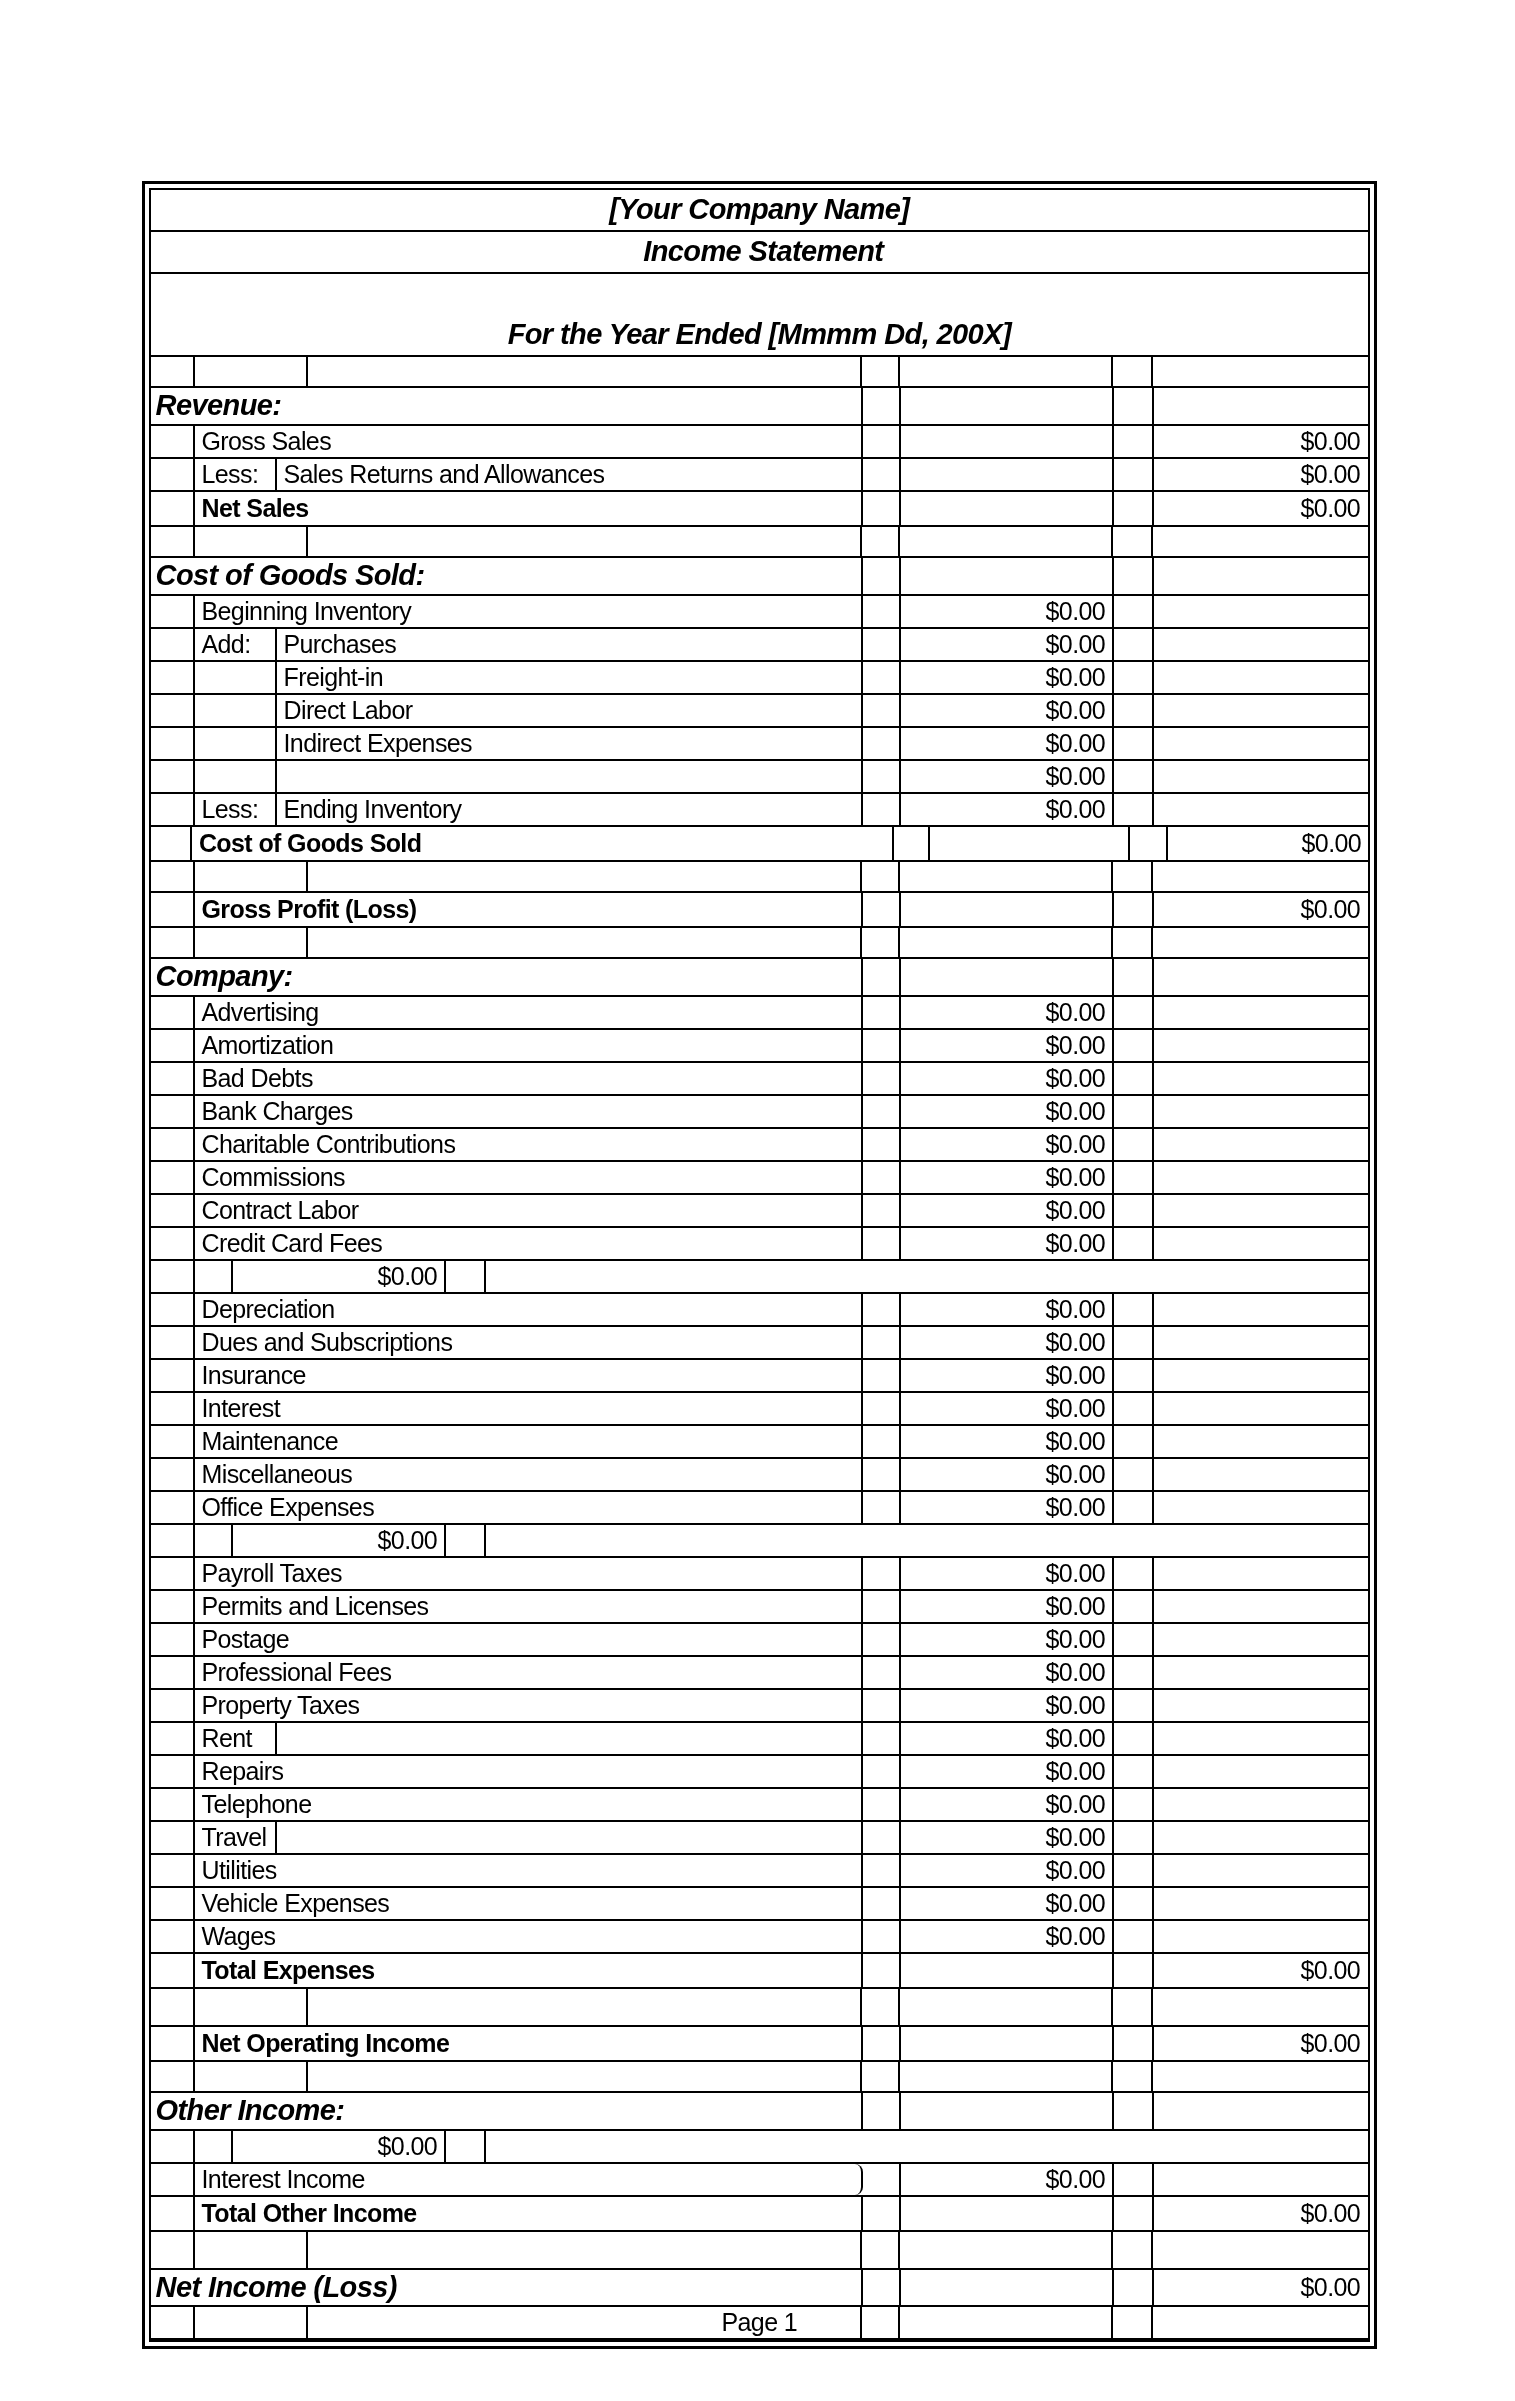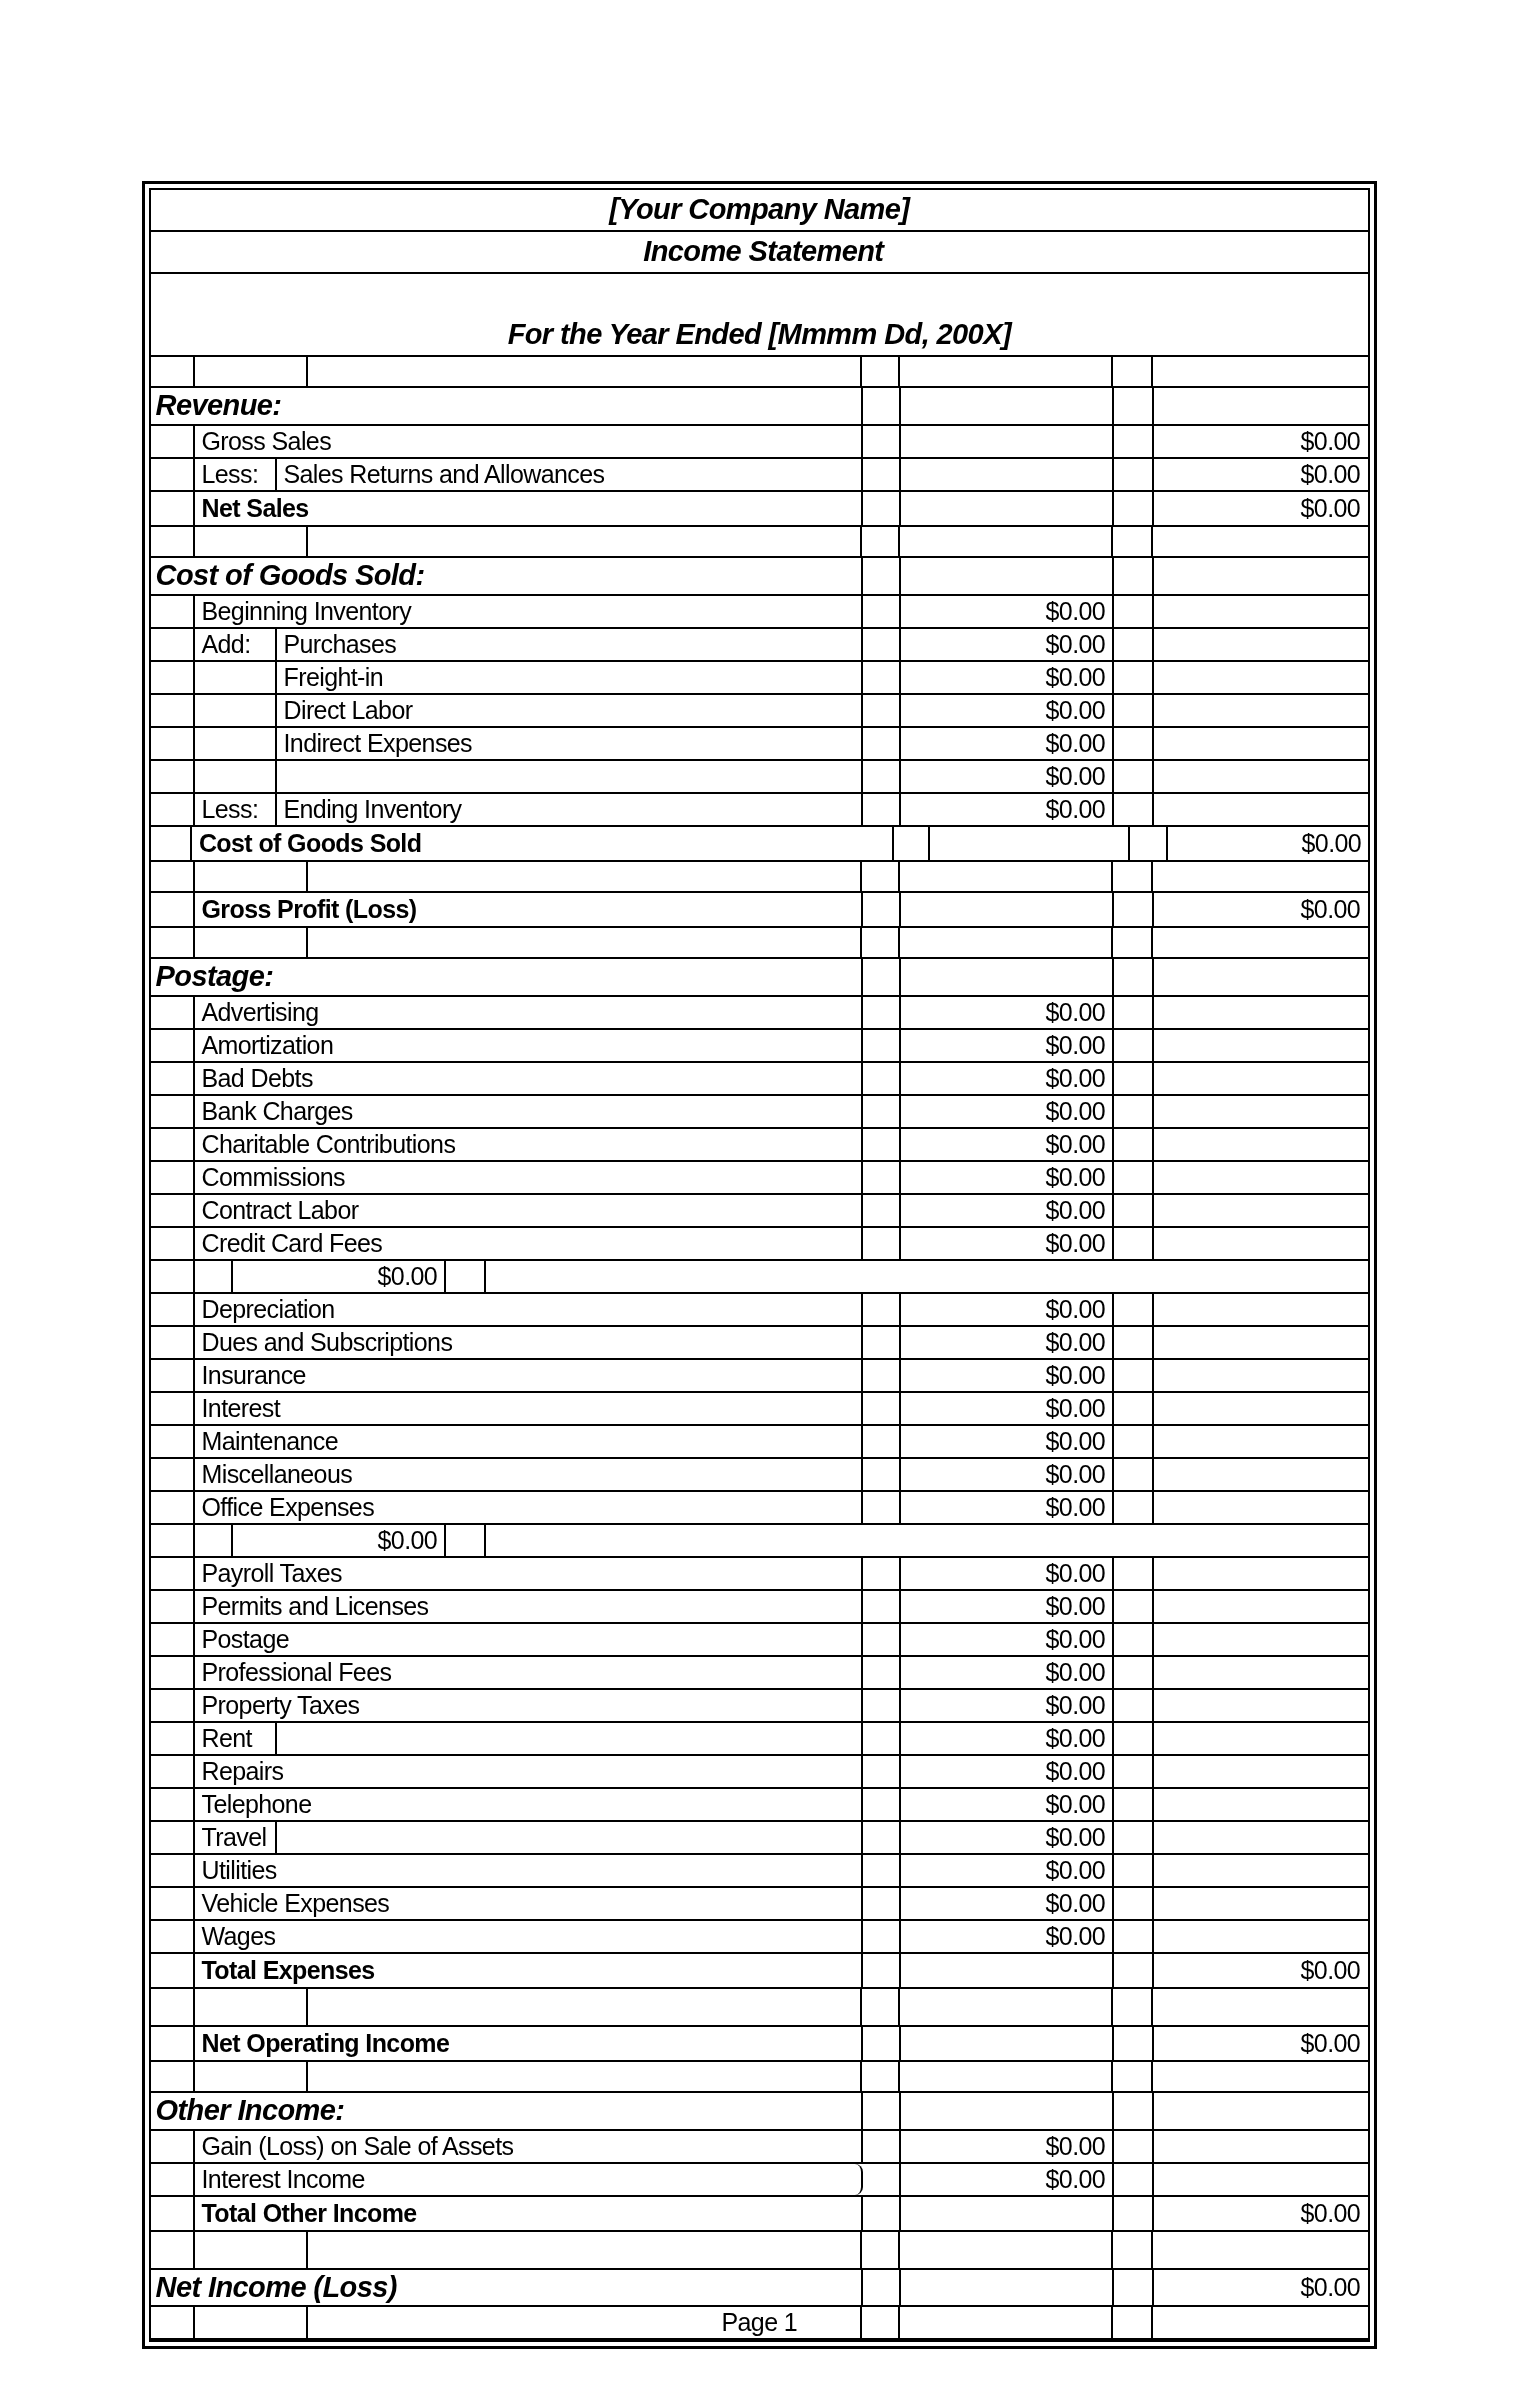--- a/index.html
+++ b/index.html
@@ -227,21 +227,21 @@
         <div class="row r-spacer">
           <div class="cell " style="width: 44px;"></div>
           <div class="cell " style="width: 113px;"></div>
           <div class="cell " style="width: 554px;"></div>
           <div class="cell " style="width: 38px;"></div>
           <div class="cell " style="width: 213px;"></div>
           <div class="cell " style="width: 40px;"></div>
           <div class="cell  last" style="width: 213px;"></div>
         </div>
         <div class="row r-section">
-          <div class="cell t-bolditalic sec" style="width: 712px;">Postage:</div>
+          <div class="cell t-bolditalic sec" style="width: 712px;">Company:</div>
           <div class="cell " style="width: 38px;"></div>
           <div class="cell " style="width: 213px;"></div>
           <div class="cell " style="width: 40px;"></div>
           <div class="cell  last" style="width: 213px;"></div>
         </div>
         <div class="row r-item">
           <div class="cell " style="width: 44px;"></div>
           <div class="cell t-body lbl" style="width: 668px;">Advertising</div>
           <div class="cell " style="width: 38px;"></div>
           <div class="cell t-body amt" style="width: 213px;">$0.00</div>
@@ -508,21 +508,20 @@
         </div>
         <div class="row r-section">
           <div class="cell t-bolditalic sec" style="width: 712px;">Other Income:</div>
           <div class="cell " style="width: 38px;"></div>
           <div class="cell " style="width: 213px;"></div>
           <div class="cell " style="width: 40px;"></div>
           <div class="cell  last" style="width: 213px;"></div>
         </div>
         <div class="row r-item">
           <div class="cell " style="width: 44px;"></div>
-          <div class="cell t-body lbl" style="width: 668px;">Gain (Loss) on Sale of Assets</div>
           <div class="cell " style="width: 38px;"></div>
           <div class="cell t-body amt" style="width: 213px;">$0.00</div>
           <div class="cell " style="width: 40px;"></div>
           <div class="cell  last" style="width: 213px;"></div>
         </div>
         <div class="row r-item">
           <div class="cell " style="width: 44px;"></div>
           <div class="cell t-body lbl" style="width: 668px; border-radius: 8px;">Interest Income</div>
           <div class="cell " style="width: 38px;"></div>
           <div class="cell t-body amt" style="width: 213px;">$0.00</div>

